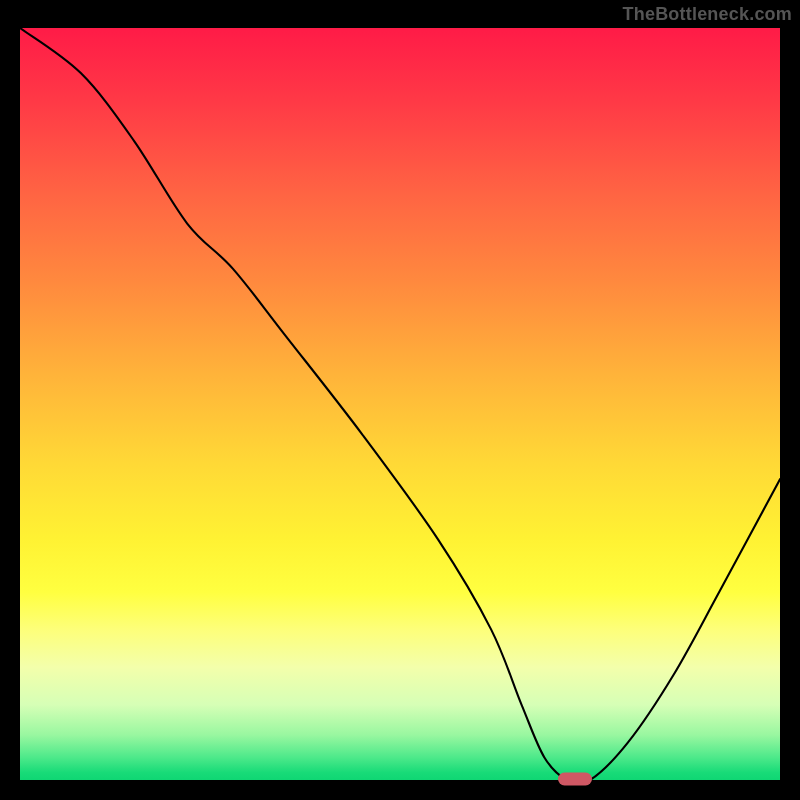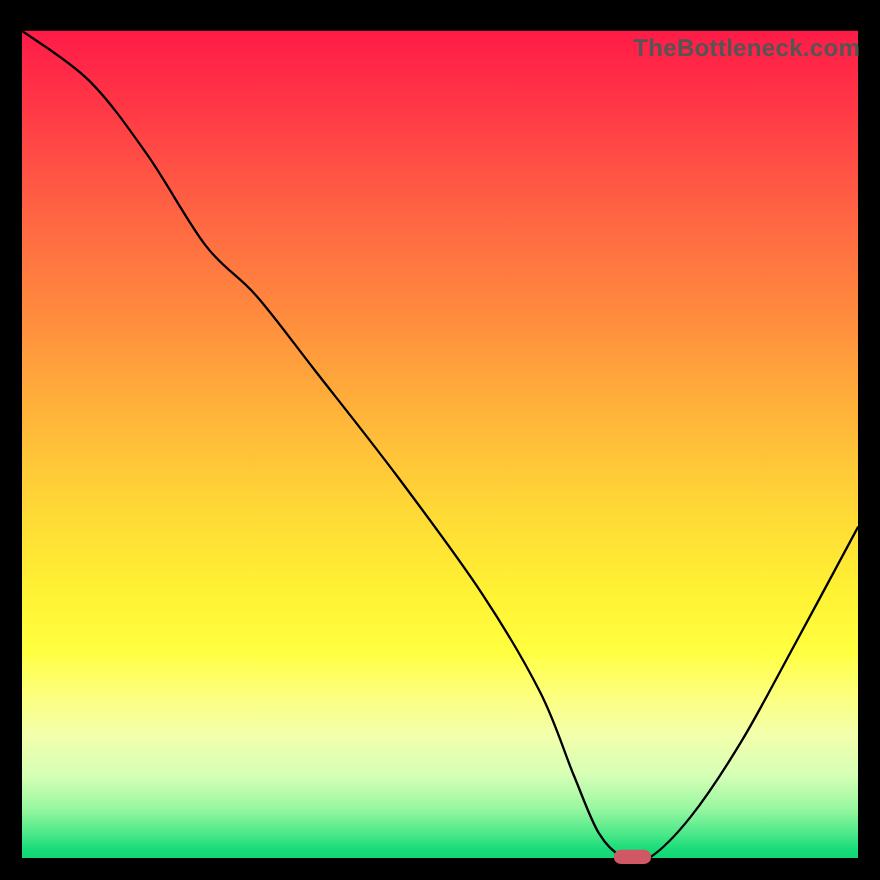--- a/index.html
+++ b/index.html
@@ -13,28 +13,27 @@
   }
   .frame {
     position: relative;
     width: 800px;
     height: 800px;
     background: #000;
   }
   .watermark {
     position: absolute;
     top: 4px;
-    right: 18px;
+    right: 8px;
     color: #555;
-    font-size: 22px;
+    font-size: 18px;
     font-weight: 600;
     letter-spacing: 0.2px;
     z-index: 10;
     user-select: none;
-    margin-top: 27px;
   }
   .plot-area {
     position: absolute;
     left: 20px;
     top: 28px;
     width: 760px;
     height: 752px;
   }
   .gradient {
     position: absolute;

